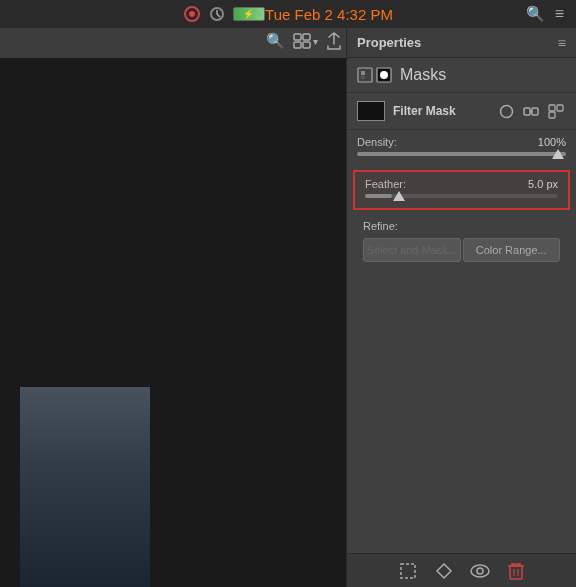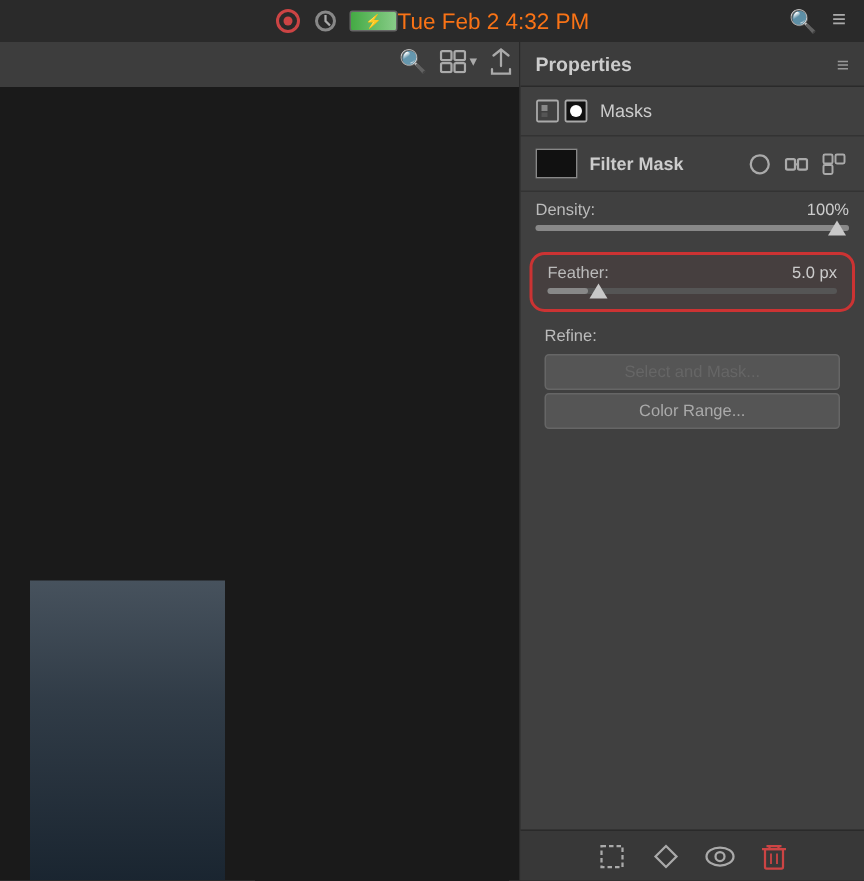--- a/index.html
+++ b/index.html
@@ -105,21 +105,21 @@
 
     
     .masks-row {
       display: flex;
       align-items: center;
       padding: 8px 10px;
       gap: 8px;
       border-bottom: 1px solid #333;
     }
     .masks-label {
-      font-size: 12px;
+      font-size: 16px;
       color: #cccccc;
     }
 
     
     .filter-mask-row {
       display: flex;
       align-items: center;
       padding: 8px 10px;
       gap: 8px;
       border-bottom: 1px solid #333;
@@ -193,21 +193,21 @@
       border-left: 6px solid transparent;
       border-right: 6px solid transparent;
       border-bottom: 10px solid #c8c8c8;
     }
 
     
     .feather-row {
       padding: 6px 10px 4px;
       border: 2px solid #cc3333;
       margin: 4px 6px;
-      border-radius: 10px;
+      border-radius: 0;
       background: rgba(204,51,51,0.05);
     }
     .feather-slider-thumb {
       position: absolute;
       left: 28px;
       top: 50%;
       transform: translateY(-50%);
       width: 0;
       height: 0;
       border-left: 6px solid transparent;
@@ -224,21 +224,21 @@
       align-items: center;
       margin-bottom: 6px;
     }
     .refine-label {
       font-size: 11px;
       color: #bbbbbb;
       width: 50px;
     }
     .refine-buttons {
       display: flex;
-      flex-direction: column;
+      flex-direction: row;
       gap: 2px;
       margin-left: 0;
     }
     .refine-btn {
       width: 100%;
       height: 24px;
       background: #555555;
       border: 1px solid #666666;
       border-radius: 3px;
       color: #aaaaaa;

